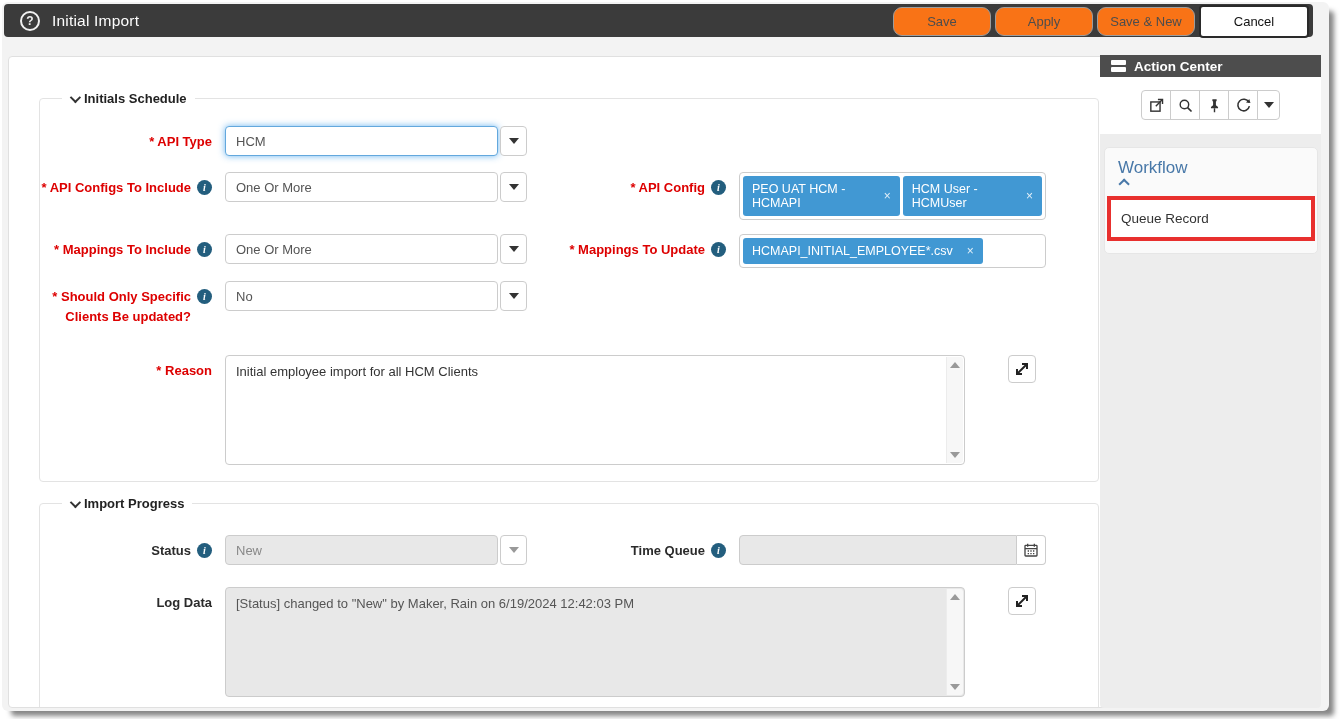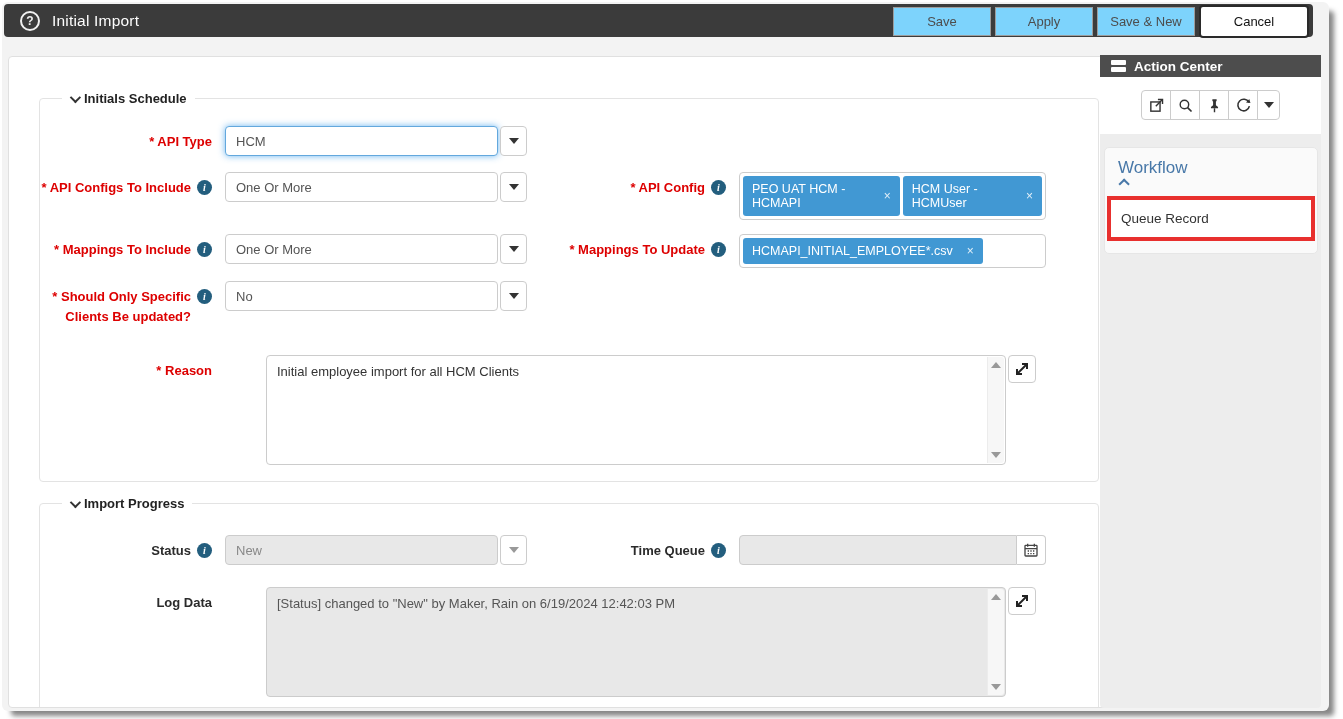--- a/index.html
+++ b/index.html
@@ -12,22 +12,22 @@
 
   
   .titlebar { position:absolute; left:2px; top:2px; width:1309px; height:33px;
     background:#3b3b3b; border-radius:4px; display:flex; align-items:center;
     color:#fff; padding-left:16px; }
   .help-circle { width:20px; height:20px; border:2px solid #f0f0f0; border-radius:50%;
     display:flex; align-items:center; justify-content:center; font-size:12px;
     font-weight:bold; color:#f0f0f0; }
   .tb-title { margin-left:12px; font-size:15.5px; letter-spacing:.2px; color:#fdfdfd; }
   .tb-buttons { position:absolute; right:4px; top:1px; display:flex; gap:4px; align-items:flex-start; }
-  .tb-btn { width:98px; height:29px; margin-top:2px; background:#7dd3fc; color:#4d4d4d;
-    border:1px solid #9c9c9c; border-radius:0; font-size:13px;
+  .tb-btn { width:98px; height:29px; margin-top:2px; background:#f97316; color:#4d4d4d;
+    border:1px solid #9c9c9c; border-radius:9px; font-size:13px;
     display:flex; align-items:center; justify-content:center; cursor:pointer; }
   .tb-btn.cancel { width:110px; height:33px; margin-top:0; background:#fff; color:#111;
     border:2px solid #2a2a2a; border-radius:4px; }
 
   
   .main-panel { position:absolute; left:6px; top:54px; width:1122px; height:652px;
     background:#fff; border:1px solid #e0e0e0; border-radius:4px; overflow:hidden; }
 
   fieldset.box { position:relative; margin:34px 30px 0 30px; border:1px solid #e3e3e3;
     border-radius:4px; padding:0 6px 16px 0; }
@@ -60,21 +60,21 @@
   .disabled .caret { border-top-color:#999; }
 
   .tagbox { min-height:32px; border:1px solid #ccc; border-radius:4px; background:#fff;
     padding:3px; display:flex; flex-direction:row; align-items:flex-start; gap:3px; }
   .tag { background:#4198d3; color:#fff; font-size:12.5px; padding:6px 9px; border-radius:3px;
     display:flex; align-items:center; gap:14px; cursor:default; }
   .tag .x { color:rgba(255,255,255,.85); font-size:12px; cursor:pointer; line-height:1; }
 
   .bigwrap { grid-column:2 / 5; display:flex; align-items:flex-start; }
   .bigtext { position:relative; width:740px; height:110px; border:1px solid #ccc; border-radius:4px;
-    background:#fff; padding:8px 28px 8px 10px; font-size:13px; color:#333; overflow:hidden;margin-left:41px; }
+    background:#fff; padding:8px 28px 8px 10px; font-size:13px; color:#333; overflow:hidden; }
   .bigtext.gray { background:#e8e8e8; color:#555; }
   .rail { position:absolute; top:1px; right:1px; bottom:1px; width:17px; background:#f7f7f7;
     border-left:1px solid #ececec; border-radius:0 3px 3px 0; display:flex; flex-direction:column;
     justify-content:space-between; align-items:center; padding:5px 0; }
   .tri-up { width:0; height:0; border-left:5px solid transparent; border-right:5px solid transparent;
     border-bottom:6px solid #999; }
   .tri-dn { width:0; height:0; border-left:5px solid transparent; border-right:5px solid transparent;
     border-top:6px solid #999; }
   .expand-btn { width:28px; height:28px; margin-left:auto; margin-right:10px;
     border:1px solid #ccc; border-radius:4px; background:#fff;

